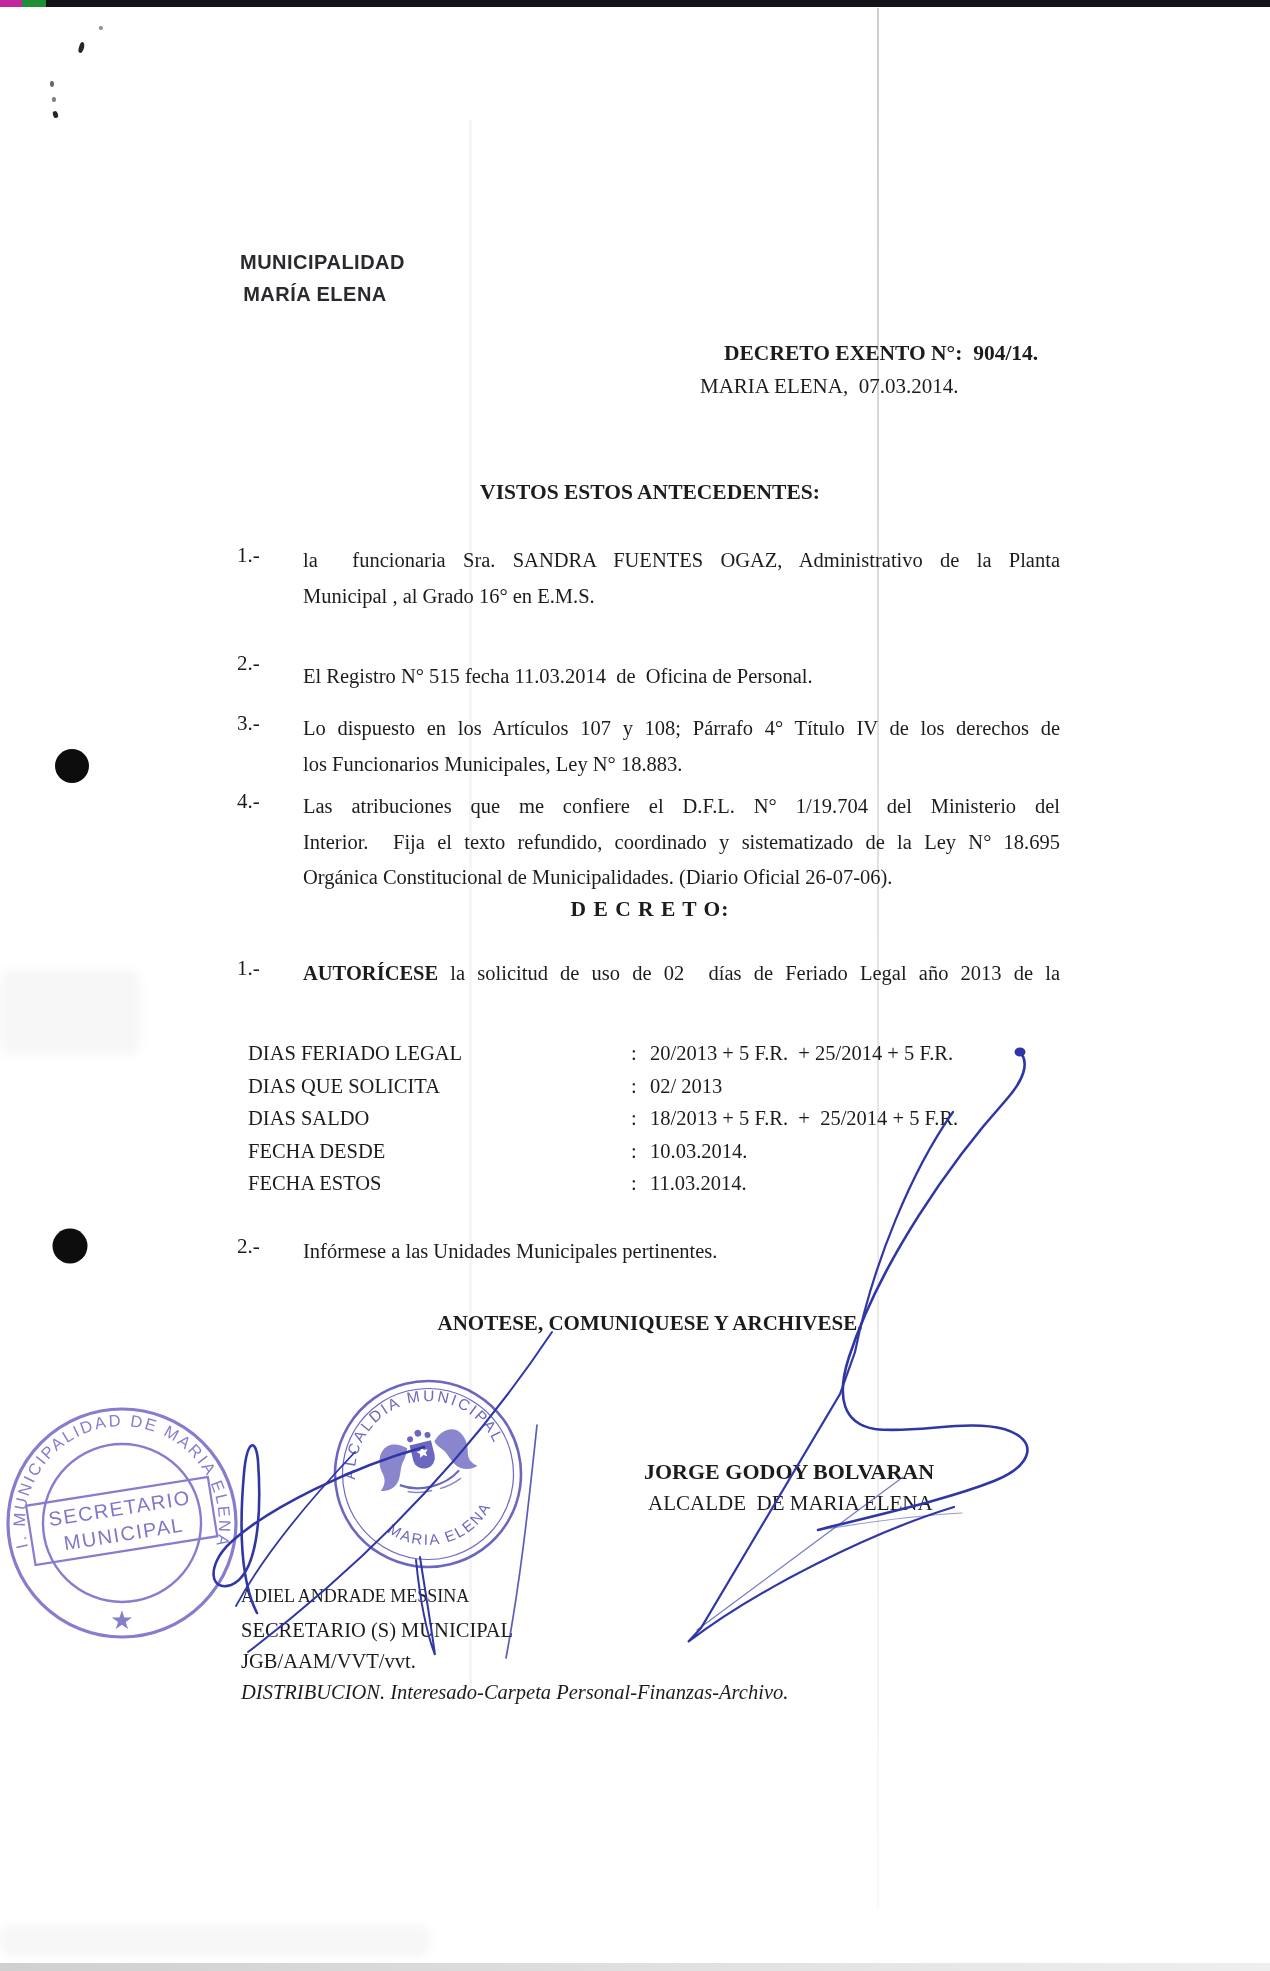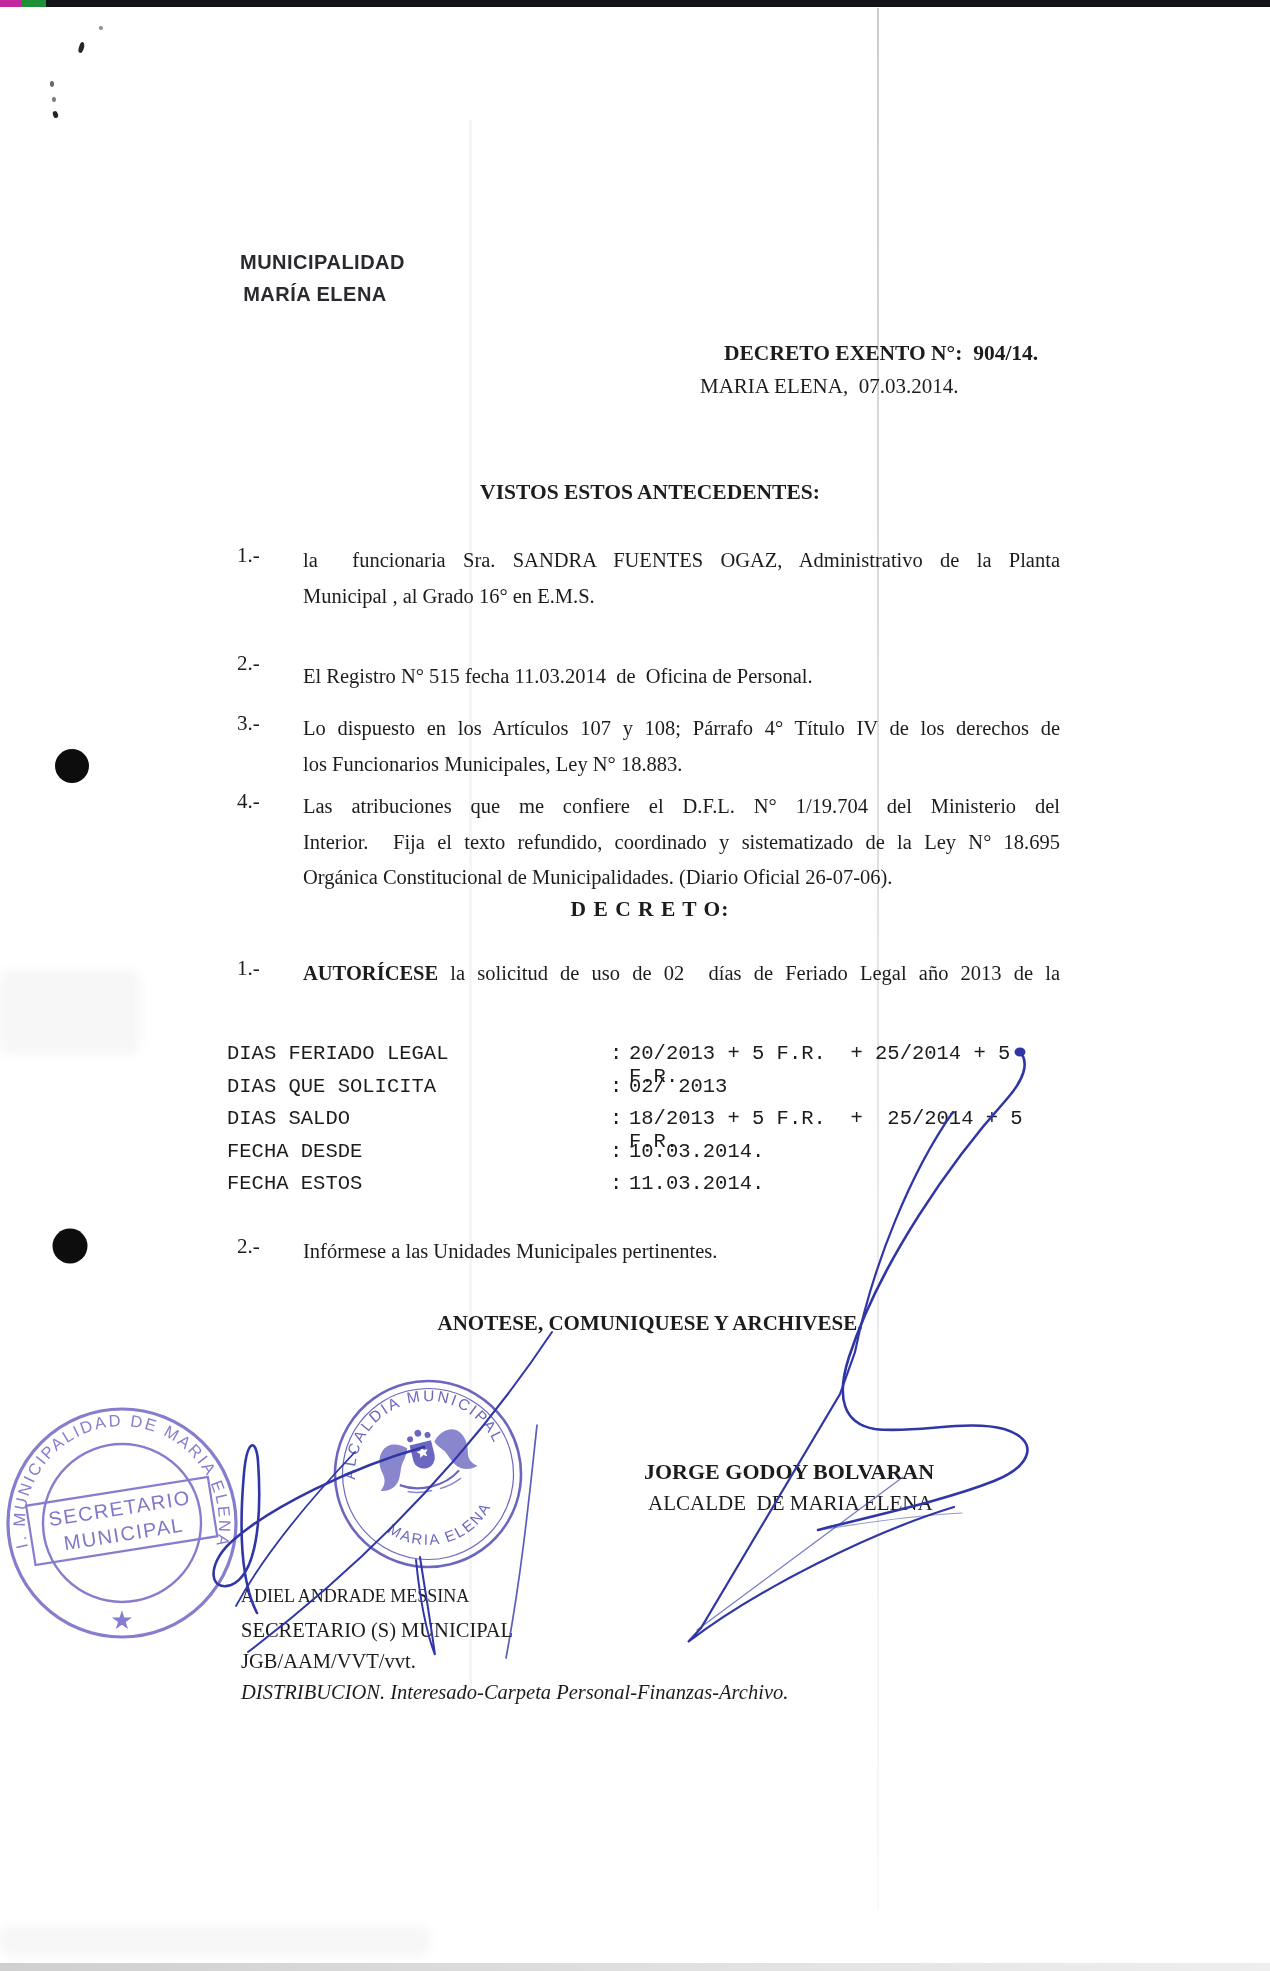--- a/index.html
+++ b/index.html
@@ -23,21 +23,21 @@
     line-height:32px;color:#2a2a2e;letter-spacing:0.5px;}
   .hdr1{left:700px;top:341px;font-size:21.5px;font-weight:700;white-space:pre-wrap;margin-left:24px;}
   .hdr2{left:700px;top:374px;font-size:21px;white-space:pre-wrap;}
   .center-line{left:240px;width:820px;text-align:center;}
   .sec-title{font-weight:700;font-size:21.5px;}
   .vnum{position:absolute;left:237px;font-size:21px;}
   .vitem{position:absolute;left:303px;width:757px;font-size:20.5px;}
   .tline{line-height:35.5px;text-align:justify;white-space:pre-wrap;}
   .tline.just{text-align-last:justify;}
   .b{font-weight:700;}
-  .dtable{position:absolute;left:227px;top:1042px;width:800px;font-size:20.5px;font-family:Liberation Mono, monospace;}
+  .dtable{position:absolute;left:248px;top:1042px;width:800px;font-size:20.5px;}
   .trow{position:relative;height:32.5px;white-space:pre-wrap;}
   .trow .lbl{position:absolute;left:0;}
   .trow .sep{position:absolute;left:383px;}
   .trow .val{position:absolute;left:402px;}
   .mayor-name{left:644px;top:1459px;font-size:22px;font-weight:700;white-space:pre-wrap;}
   .mayor-title{left:648px;top:1491px;font-size:21px;white-space:pre-wrap;}
   .foot{position:absolute;left:241px;font-size:20.5px;white-space:pre-wrap;}
   svg text{font-family:"Liberation Sans",sans-serif;}
 </style>
 </head>

